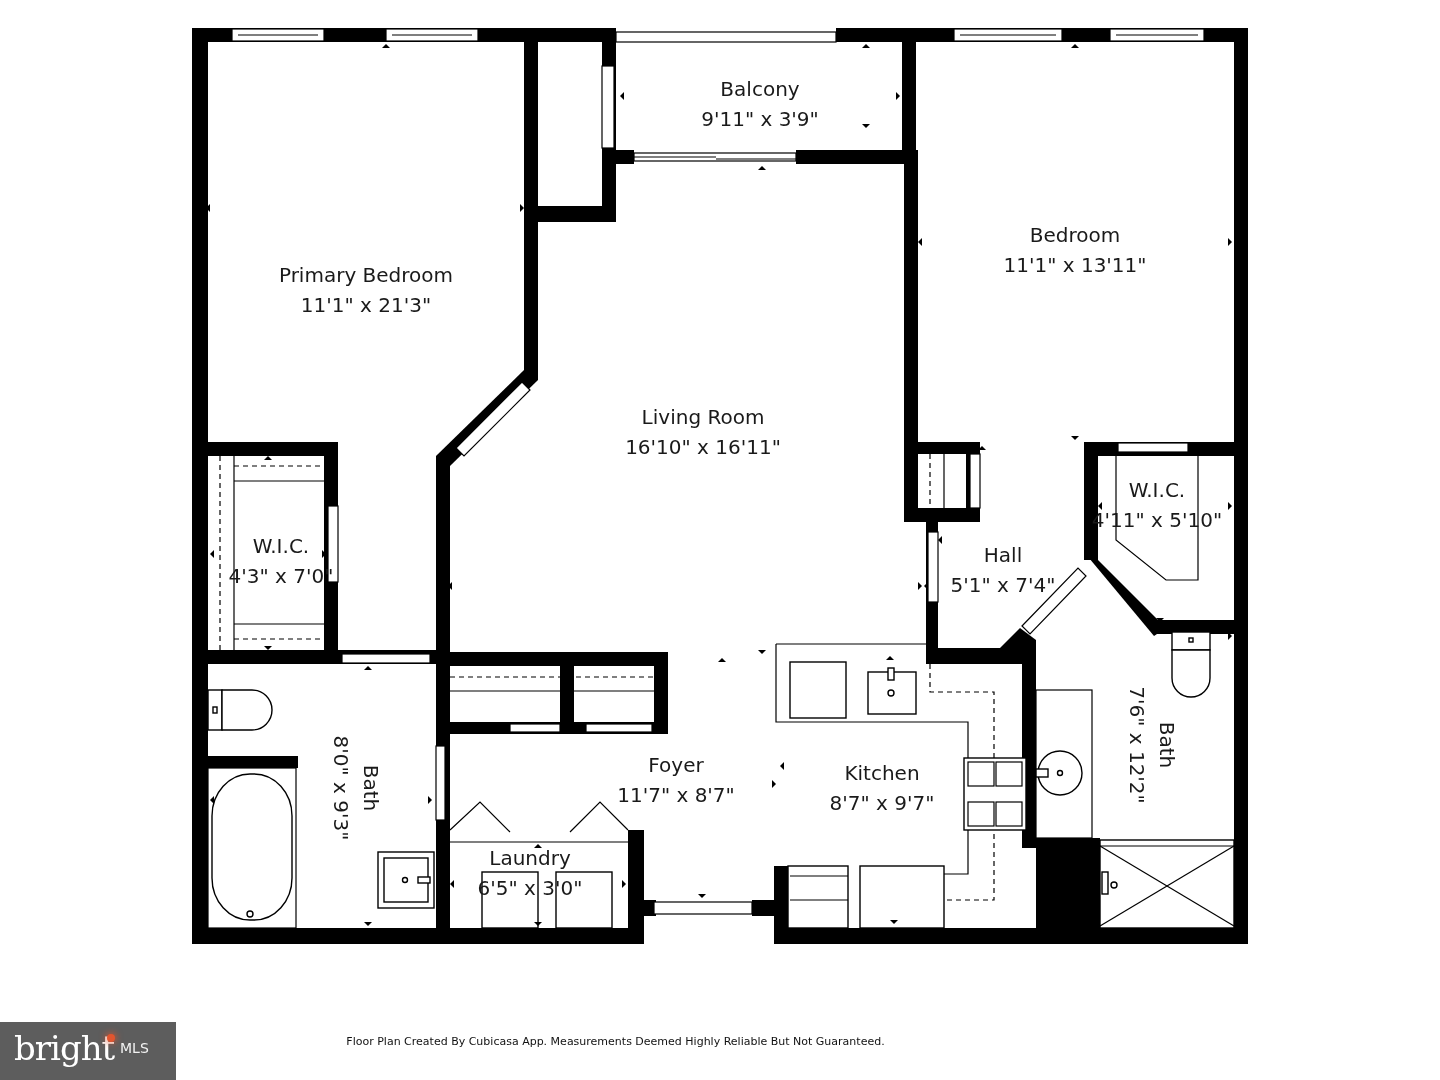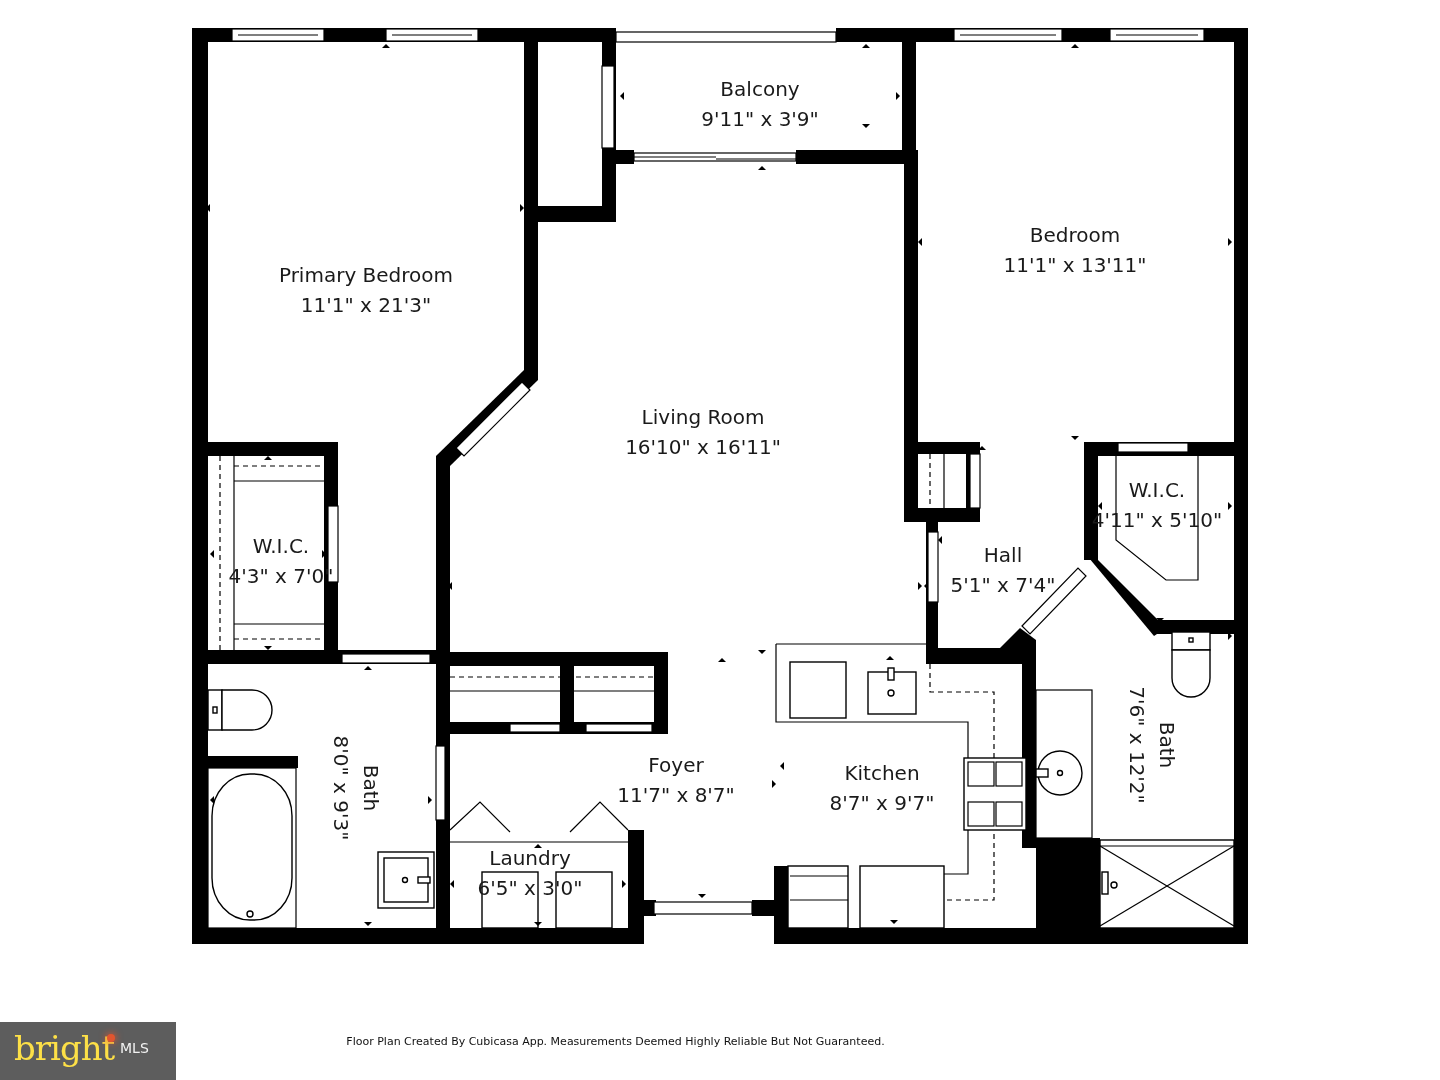--- a/index.html
+++ b/index.html
@@ -6,21 +6,21 @@
     body { width: 1440px; height: 1080px; position: relative; overflow: hidden; font-family: "DejaVu Sans", sans-serif; }
     #plan { position: absolute; left: 0; top: 0; width: 1440px; height: 1080px; }
     .wall { fill: #000; }
     .win { fill: #fff; stroke: #000; stroke-width: 1.2; }
     .thin { fill: none; stroke: #000; stroke-width: 1.2; }
     .dash { fill: none; stroke: #000; stroke-width: 1.2; stroke-dasharray: 5 4; }
     .fix { fill: #fff; stroke: #000; stroke-width: 1.4; }
     .label { font-family: "DejaVu Sans", sans-serif; font-size: 20px; fill: #1a1a1a; text-anchor: middle; }
     .mk { fill: #000; }
     #logo { position: absolute; left: 0; top: 1022px; width: 176px; height: 58px; background: #5d5d5d; }
-    #logo .brand { position: absolute; left: 14px; top: 6px; font-family: "DejaVu Serif", serif; font-size: 34px; color: #fde047; letter-spacing: -1px; }
+    #logo .brand { position: absolute; left: 14px; top: 6px; font-family: "DejaVu Serif", serif; font-size: 34px; color: #ffffff; letter-spacing: -1px; }
     #logo .mls { position: absolute; left: 120px; top: 18px; font-family: "DejaVu Sans", sans-serif; font-size: 14px; color: #f2f2f2; }
     #logo .dot { position: absolute; left: 107px; top: 12px; width: 8px; height: 8px; border-radius: 50%; background: #e2552f; box-shadow: 0 0 6px 2px rgba(226,85,47,0.6); }
     #disclaimer { position: absolute; left: 0; width: 1231px; top: 1035px; text-align: center; font-family: "DejaVu Sans", sans-serif; font-size: 11px; color: #111; }
   </style>
 </head>
 <body>
 
 <svg id="plan" viewBox="0 0 1440 1080" xmlns="http://www.w3.org/2000/svg">
 
   <g>

